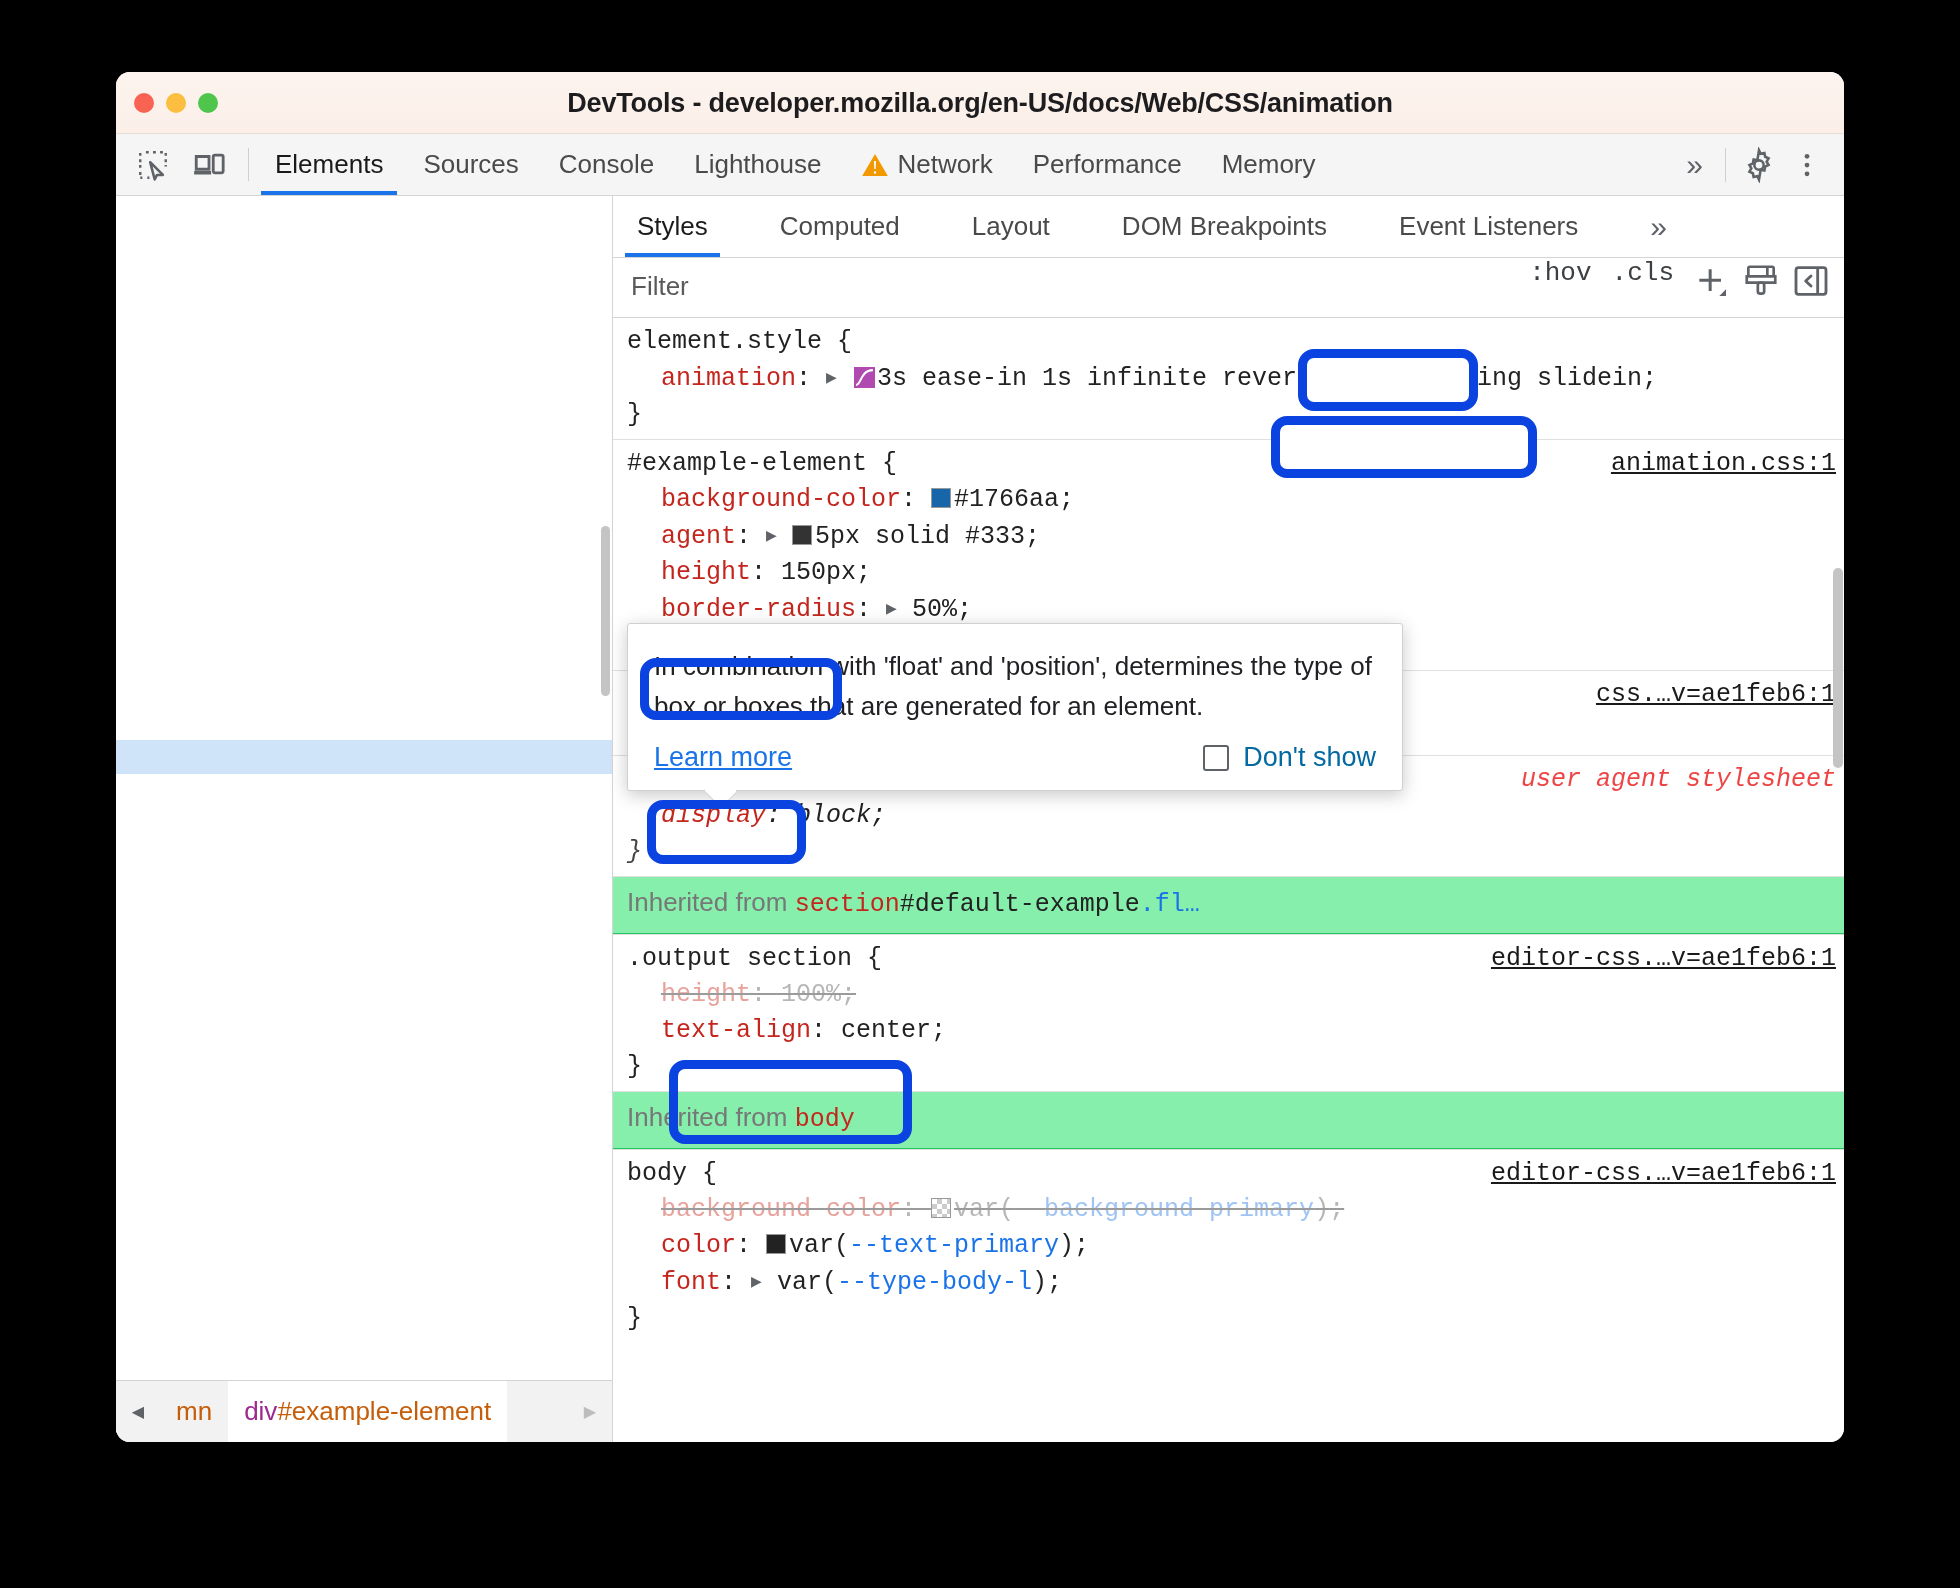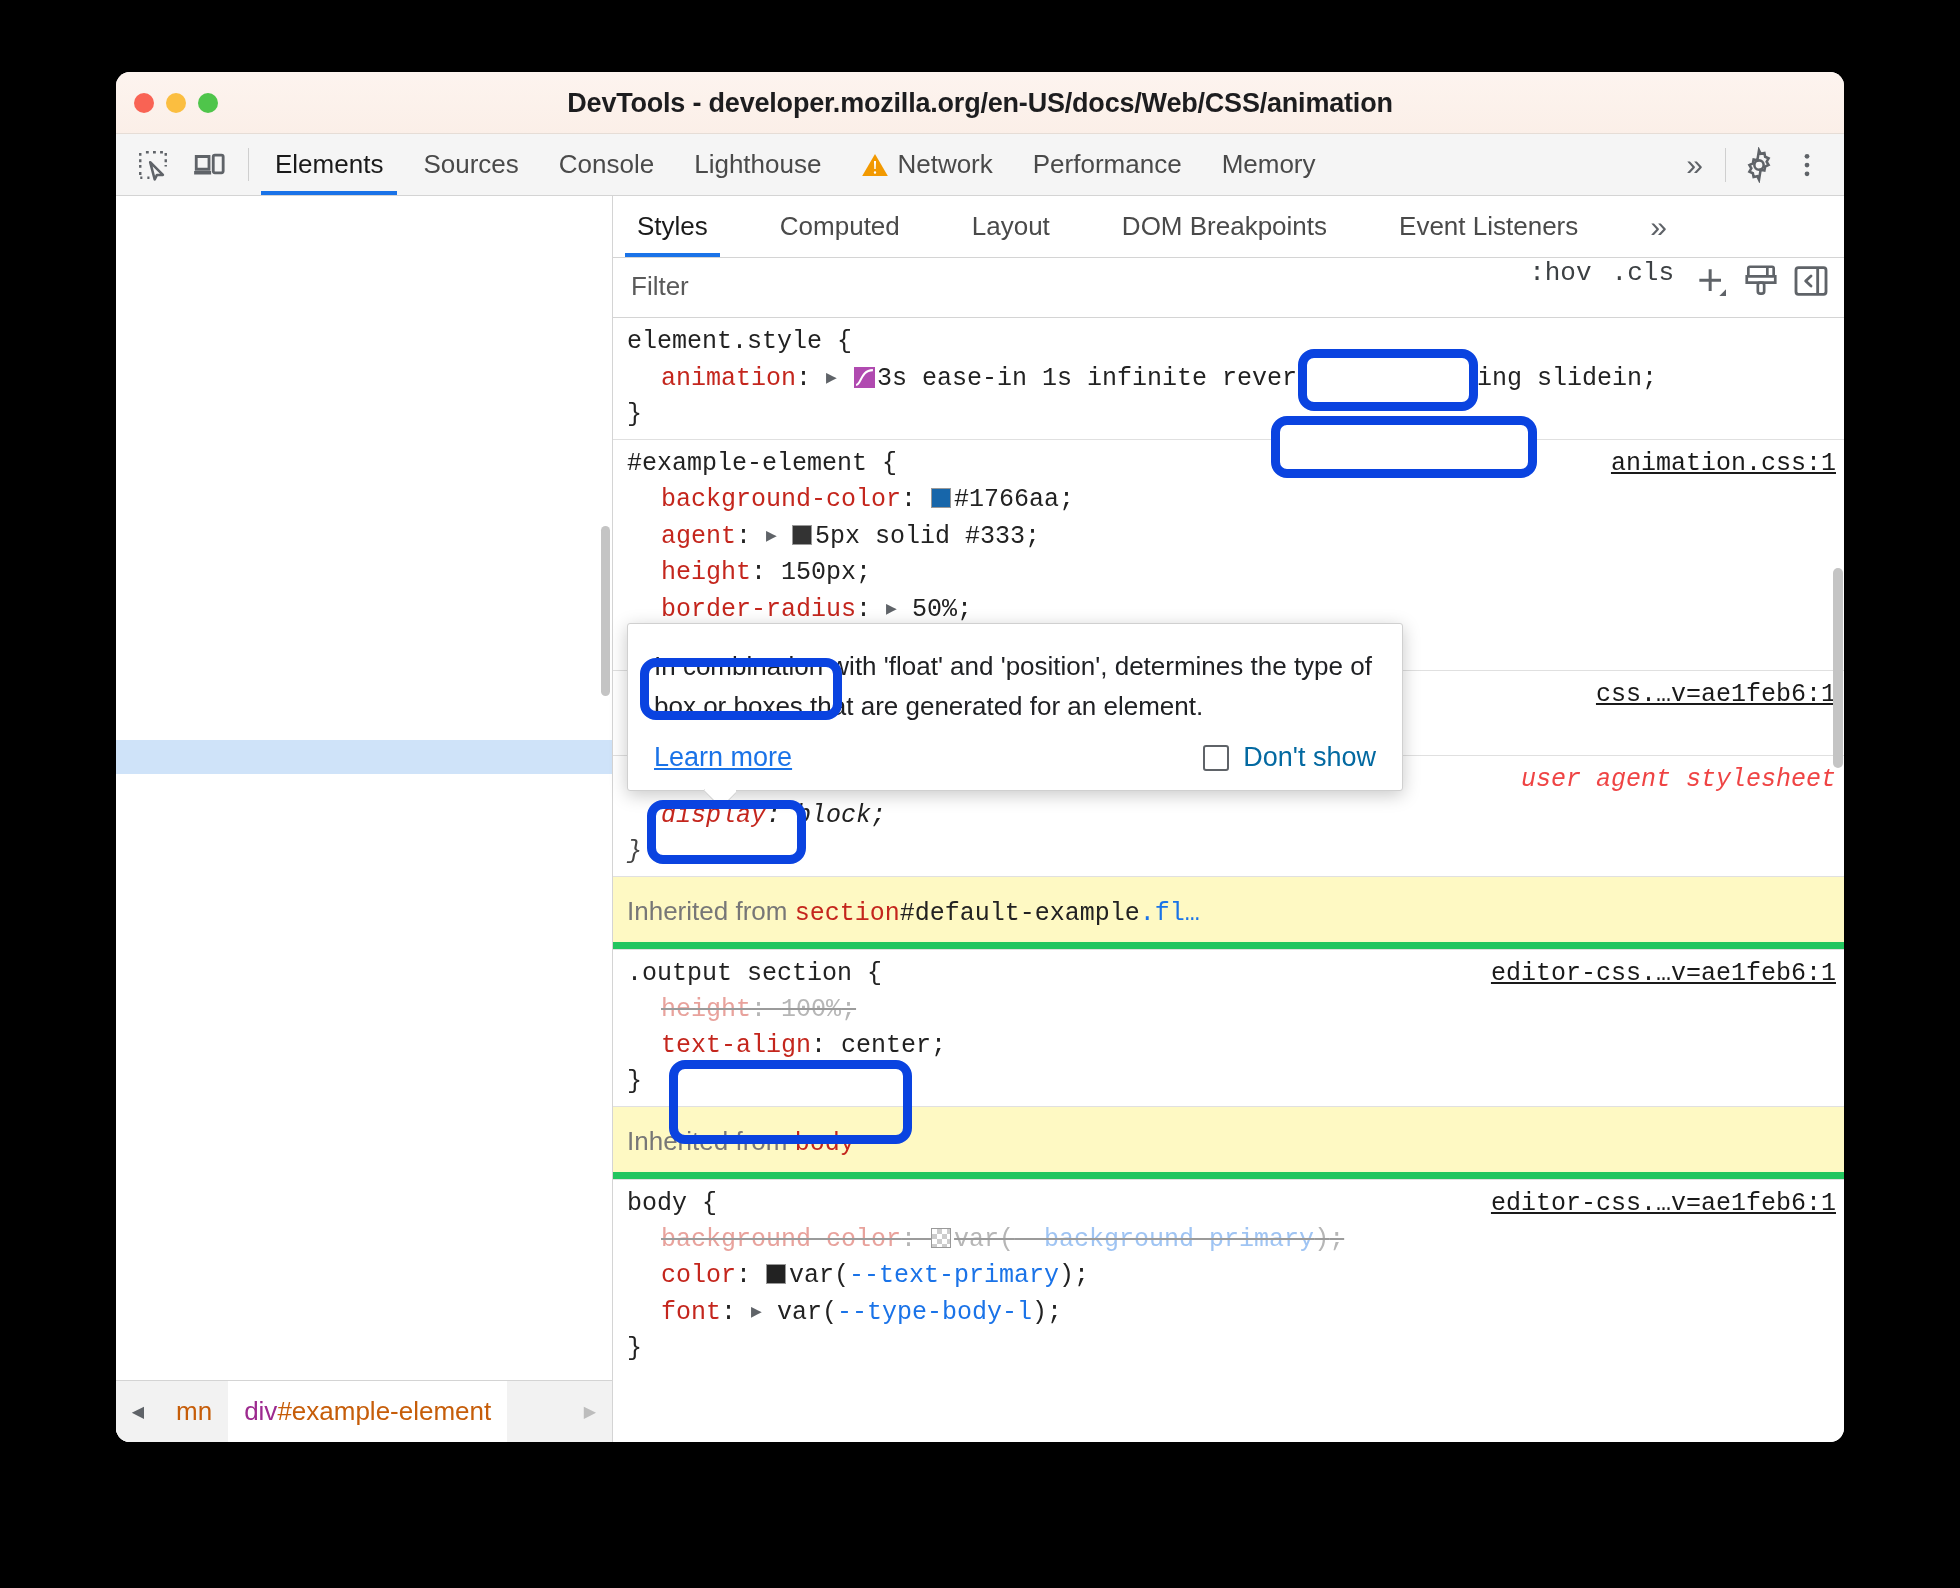--- a/index.html
+++ b/index.html
@@ -295,24 +295,24 @@
     color: #5f6368; font-size: 18px;
     vertical-align: 2px;
   }
   .easing-icon {
     display: inline-block;
     width: 21px; height: 21px;
     vertical-align: -3px;
     margin: 0 2px;
   }
   .inherit-hdr {
-    background: #fef9c3;
+    background: #86efac;
     border-top: 1px solid #e0e0e0;
-    border-bottom: 7px solid #22c55e;
-    padding: 16px 0 10px 14px;
+    border-bottom: 1px solid #22c55e;
+    padding: 7px 0 10px 14px;
     color: #777;
     font-family: "Liberation Sans", sans-serif;
     font-size: 26px;
     white-space: pre;
   }
   .inherit-hdr .mono { font-family: "Liberation Mono", monospace; font-size: 25px; }
   .inherit-hdr .tagsel { color: #c4261d; }
   .inherit-hdr .idsel { color: #222; }
   .inherit-hdr .clssel { color: #1a73e8; }
 

